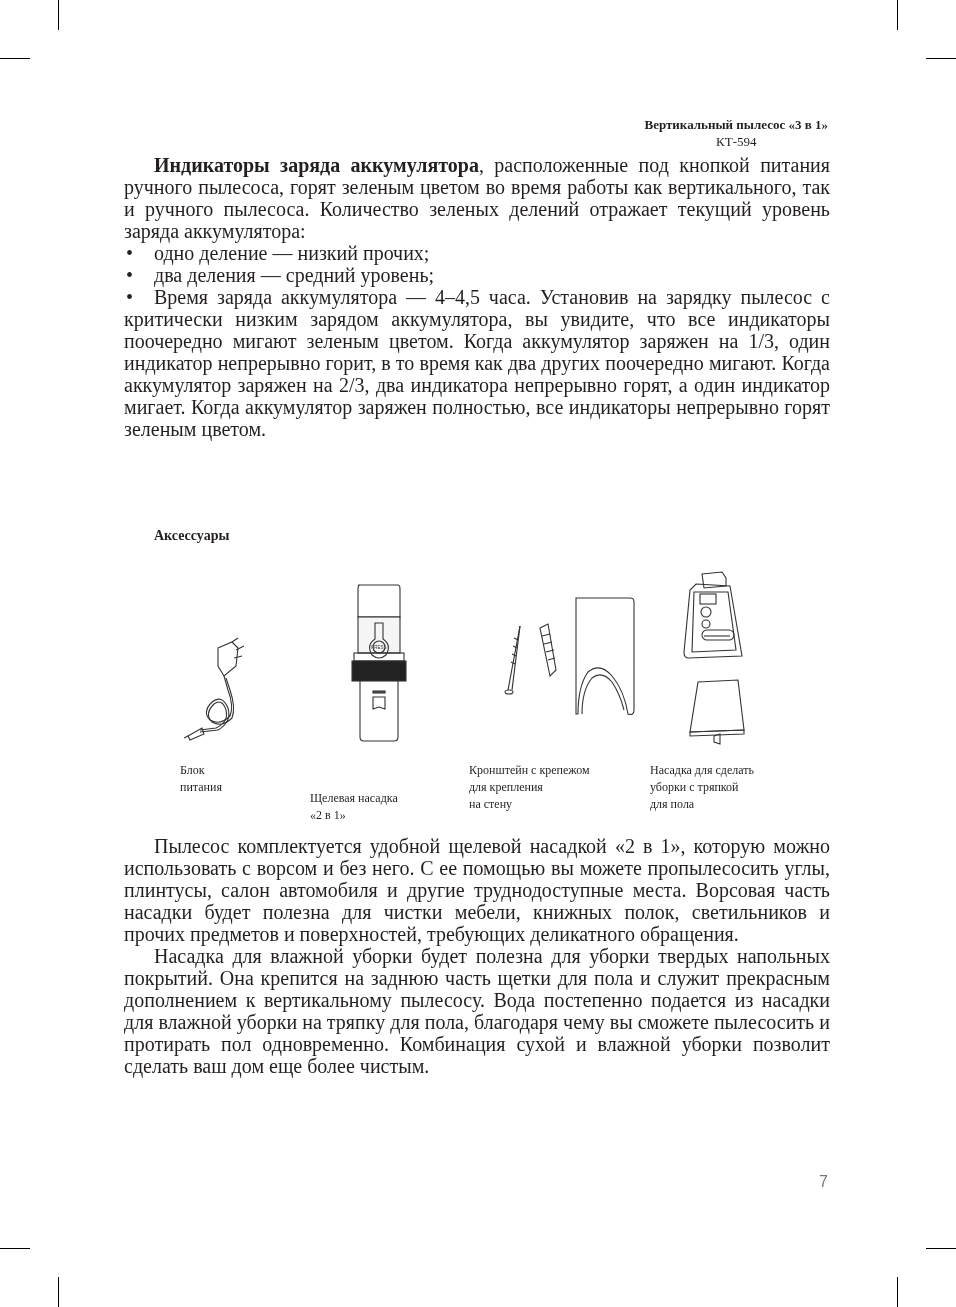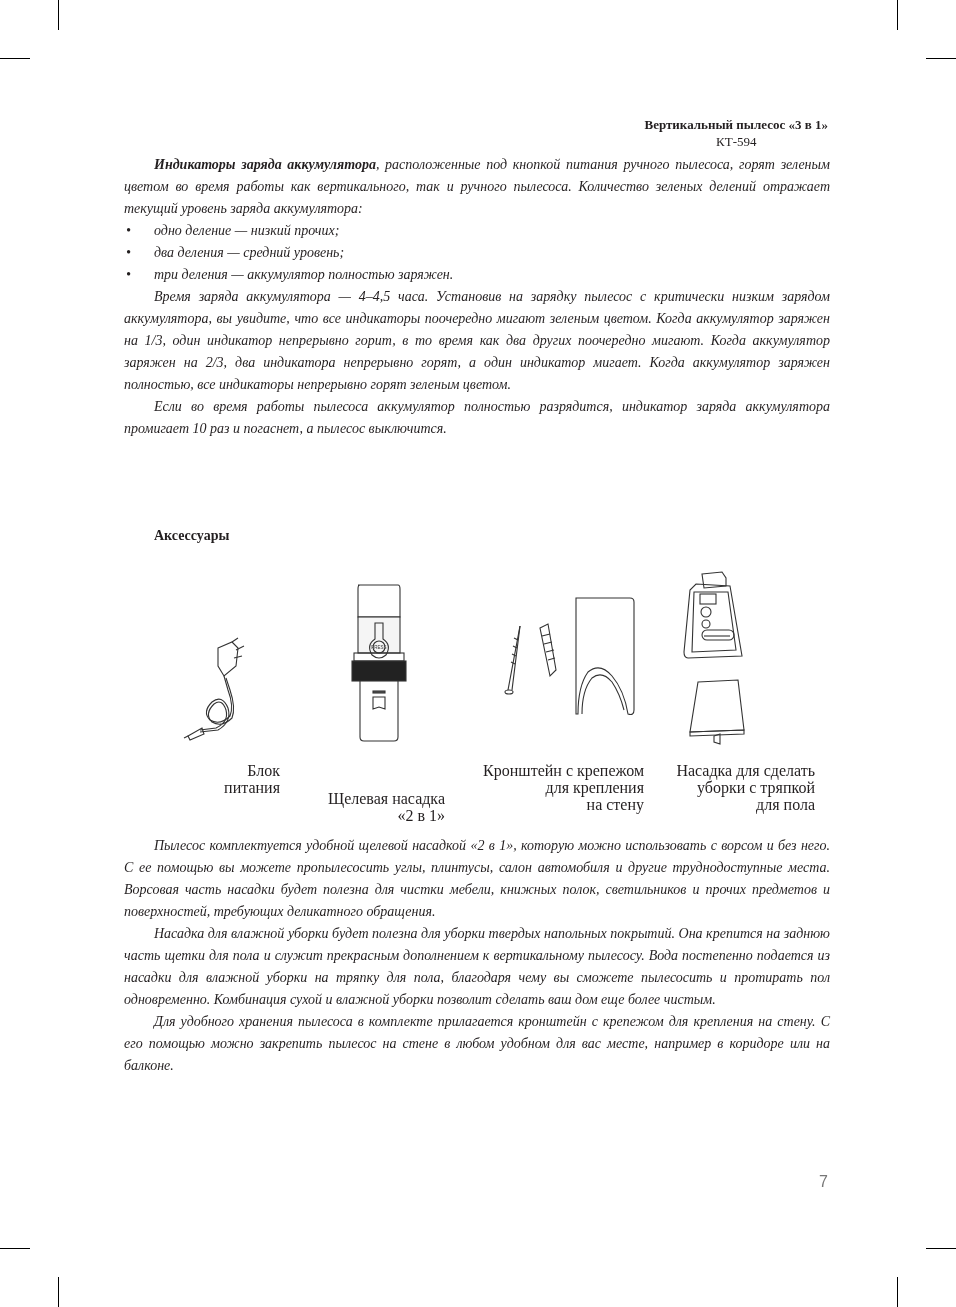--- a/index.html
+++ b/index.html
@@ -1,28 +1,28 @@
 <!DOCTYPE html>
 <html><head>
 <meta charset="utf-8">
 <style>
   html, body { margin: 0; padding: 0; background: #ffffff; }
   body { width: 956px; height: 1307px; position: relative; overflow: hidden; font-family: "Liberation Serif", "DejaVu Serif", serif; color: #231f20; }
   .crop { position: absolute; background: #000; }
   .header { position: absolute; right: 128px; top: 116px; text-align: center; font-size: 13px; line-height: 17px; }
   .header .title { font-weight: bold; }
-  .text { position: absolute; left: 124px; width: 706px; font-size: 14px; line-height: 22px; text-align: justify; font-style: italic; }
+  .text { position: absolute; left: 124px; width: 706px; font-size: 20px; line-height: 22px; text-align: justify; }
   .text p { margin: 0; text-indent: 30px; }
   .text b { font-weight: bold; }
   ul.bullets { list-style: none; margin: 0; padding: 0; }
   ul.bullets li { position: relative; padding-left: 30px; }
   ul.bullets li .dot { position: absolute; left: 2px; top: 0; }
   .section-title { position: absolute; left: 154px; top: 528px; font-size: 14px; font-weight: bold; }
   .fig { position: absolute; }
-  .caption { position: absolute; top: 762px; font-size: 16px; line-height: 17px; text-align: right; }
+  .caption { position: absolute; top: 762px; font-size: 12px; line-height: 17px; text-align: left; }
   .pagenum { position: absolute; left: 819px; top: 1173px; font-size: 16px; color: #777; font-family: "Liberation Sans", sans-serif; }
 </style>
 </head>
 <body>
 
 <div class="crop" style="left:58px;top:0;width:1px;height:30px;"></div>
 <div class="crop" style="left:0;top:58px;width:30px;height:1px;"></div>
 <div class="crop" style="left:897px;top:0;width:1px;height:30px;"></div>
 <div class="crop" style="left:926px;top:58px;width:30px;height:1px;"></div>
 <div class="crop" style="left:58px;top:1277px;width:1px;height:30px;"></div>
@@ -33,24 +33,23 @@
 <div class="header">
   <div class="title">Вертикальный пылесос «3 в 1»</div>
   <div>КТ-594</div>
 </div>
 
 <div class="text" style="top:154px;">
   <p><b>Индикаторы заряда аккумулятора</b><span>, расположенные под кнопкой питания ручного пылесоса, горят зеленым цветом во время работы как вертикального, так и ручного пылесоса. Количество зеленых делений отражает текущий уровень заряда аккумулятора:</span></p>
   <ul class="bullets">
     <li><span class="dot">•</span><span>одно деление — низкий прочих;</span></li>
     <li><span class="dot">•</span><span>два деления — средний уровень;</span></li>
-    <li><span class="dot">•</span><span>три деления — аккумулятор полностью заряжен.</span></li>
+    <li><span class="dot">•</span></li>
   </ul>
   <p>Время заряда аккумулятора — 4–4,5 часа. Установив на зарядку пылесос с критически низким зарядом аккумулятора, вы увидите, что все индикаторы поочередно мигают зеленым цветом. Когда аккумулятор заряжен на 1/3, один индикатор непрерывно горит, в то время как два других поочередно мигают. Когда аккумулятор заряжен на 2/3, два индикатора непрерывно горят, а один индикатор мигает. Когда аккумулятор заряжен полностью, все индикаторы непрерывно горят зеленым цветом.</p>
-  <p>Если во время работы пылесоса аккумулятор полностью разрядится, индикатор заряда аккумулятора промигает 10 раз и погаснет, а пылесос выключится.</p>
 </div>
 
 <div class="section-title">Аксессуары</div>
 
 <svg class="fig" style="left:182px;top:636px;" width="80" height="106" viewBox="0 0 80 106" fill="none" stroke="#333" stroke-width="1.1">
   <path d="M36 12 L50 6 L56 12 L54 30 L42 40 L36 30 Z"></path>
   <path d="M50 6 L56 2 M54 14 L62 10 M52 22 L60 20"></path>
   <path d="M42 40 L46 54 Q52 70 48 80 Q38 90 28 84 Q20 76 30 66 Q40 58 46 72 Q50 86 36 94 L18 96"></path>
   <path d="M44 42 L48 54 Q54 72 50 82 Q40 92 30 86 Q22 78 32 68 Q40 62 44 74 Q47 86 34 92 L18 94"></path>
   <path d="M6 100 L20 92 L22 98 L8 104 Z"></path>
@@ -110,16 +109,15 @@
 </div>
 <div class="caption" style="left:650px;width:165px;">
   <div>Насадка для сделать</div>
   <div>уборки с тряпкой</div>
   <div>для пола</div>
 </div>
 
 <div class="text" style="top:835px;">
   <p>Пылесос комплектуется удобной щелевой насадкой «2 в 1», которую можно использовать с ворсом и без него. С ее помощью вы можете пропылесосить углы, плинтусы, салон автомобиля и другие труднодоступные места. Ворсовая часть насадки будет полезна для чистки мебели, книжных полок, светильников и прочих предметов и поверхностей, требующих деликатного обращения.</p>
   <p>Насадка для влажной уборки будет полезна для уборки твердых напольных покрытий. Она крепится на заднюю часть щетки для пола и служит прекрасным дополнением к вертикальному пылесосу. Вода постепенно подается из насадки для влажной уборки на тряпку для пола, благодаря чему вы сможете пылесосить и протирать пол одновременно. Комбинация сухой и влажной уборки позволит сделать ваш дом еще более чистым.</p>
-  <p>Для удобного хранения пылесоса в комплекте прилагается кронштейн с крепежом для крепления на стену. С его помощью можно закрепить пылесос на стене в любом удобном для вас месте, например в коридоре или на балконе.</p>
 </div>
 
 <div class="pagenum">7</div>
 
 </body></html>

